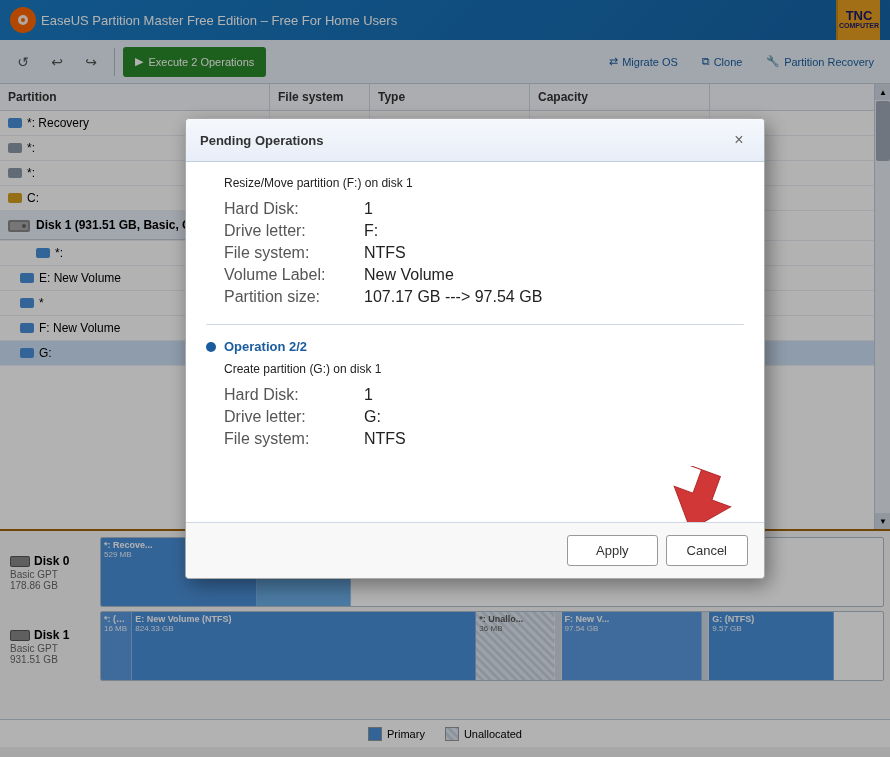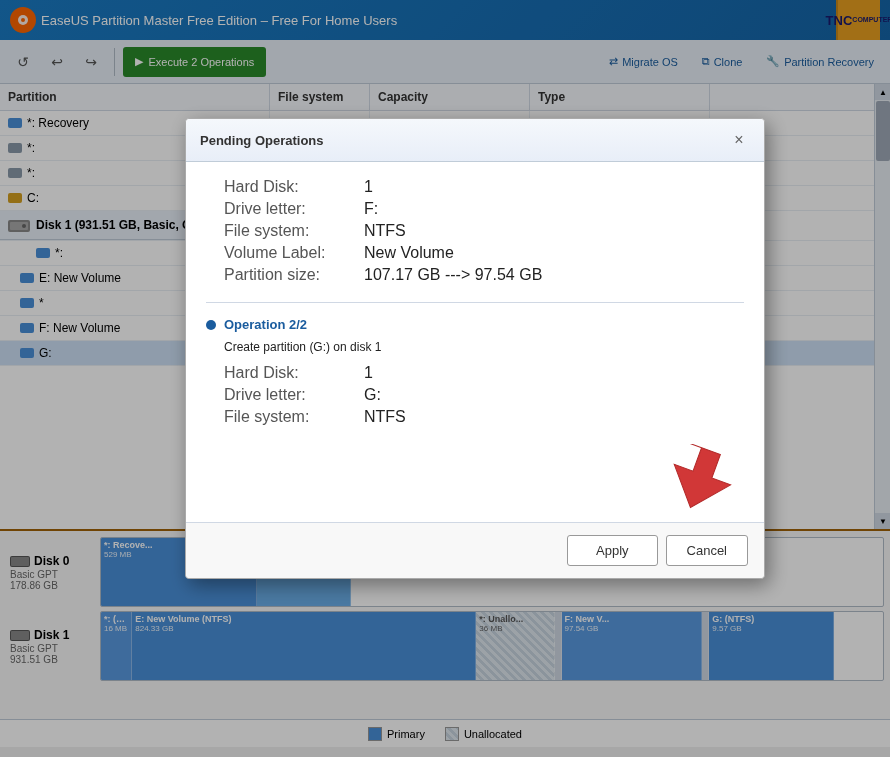--- a/index.html
+++ b/index.html
@@ -19,21 +19,21 @@
       width: 26px; height: 26px;
       background: #ff6600;
       border-radius: 50%;
       display: flex; align-items: center; justify-content: center;
       font-weight: bold; font-size: 10px; color: white; flex-shrink: 0;
     }
     .title-bar-text { font-size: 13px; flex: 1; }
     .tnc-logo {
       width: 44px; height: 40px;
       background: #e8a020;
-      display: flex; flex-direction: row; align-items: center; justify-content: center;
+      display: flex; flex-direction: column; align-items: center; justify-content: center;
       color: #1a1a6e; font-weight: bold; font-size: 11px;
       border-left: 2px solid #c8881a;
     }
 
     
     .toolbar {
       background: #e8f0f8;
       height: 44px;
       display: flex;
       align-items: center;
@@ -326,22 +326,22 @@
   </div>
 </div>
 
 <div style="display:flex; height: calc(757px - 40px - 44px - 200px - 28px); background:white; overflow:hidden;">
 
   <div class="partition-table-wrapper">
 
     <div class="partition-header">
       <div class="ph-cell">Partition</div>
       <div class="ph-cell">File system</div>
+      <div class="ph-cell">Type</div>
       <div class="ph-cell">Capacity</div>
-      <div class="ph-cell">Type</div>
     </div>
 
     <div class="partition-rows">
 
       <div class="partition-row">
         <div class="pr-cell">
           <span class="disk-icon small"></span>
           <span>*: Recovery</span>
         </div>
         <div class="pr-cell">NTFS</div>
@@ -530,20 +530,21 @@
 <div class="modal-overlay">
   <div class="modal">
     <div class="modal-header">
       <span class="modal-title">Pending Operations</span>
       <button class="modal-close">×</button>
     </div>
 
     <div class="modal-body">
 
       <div class="operation-section">
+        <div class="op-subtitle">Resize/Move partition (F:) on disk 1</div>
         <div class="op-details">
           <div class="op-row">
             <span class="op-label">Hard Disk:</span>
             <span class="op-value">1</span>
           </div>
           <div class="op-row">
             <span class="op-label">Drive letter:</span>
             <span class="op-value">F:</span>
           </div>
           <div class="op-row">

